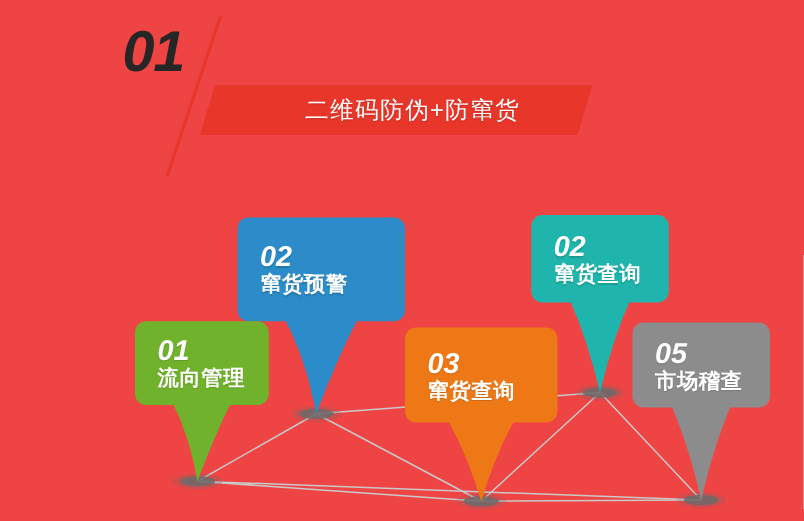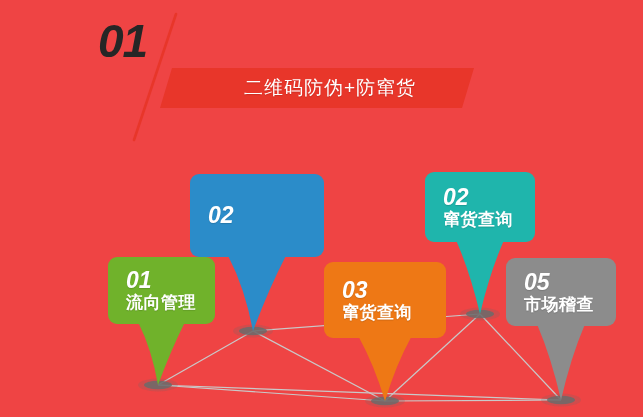--- a/index.html
+++ b/index.html
@@ -163,20 +163,21 @@
         <g>
           <ellipse cx="385" cy="401" rx="20" ry="6.5" fill="#6b6b6b" opacity="0.22"></ellipse>
           <ellipse cx="385" cy="401" rx="14" ry="4.2" fill="#6b6b6b" opacity="0.85"></ellipse>
           <path d="M 358.77 337 Q 373.9834 364.46 385 401 Q 396.0166 364.46 411.23 337 Z" fill="#EE7815"></path>
           <rect x="324" y="262" width="122" height="76" rx="9" ry="9" fill="#EE7815"></rect>
         </g>
       </svg>
     <div id="pin-text-layer">
         <div class="pin-label-box" style="left: 190px; top: 174px; width: 134px; height: 83px;">
           <div class="pin-num">02</div>
+          <div class="pin-text">窜货预警</div>
         </div>
         <div class="pin-label-box" style="left: 425px; top: 172px; width: 110px; height: 70px;">
           <div class="pin-num">02</div>
           <div class="pin-text">窜货查询</div>
         </div>
         <div class="pin-label-box" style="left: 108px; top: 257px; width: 107px; height: 67px;">
           <div class="pin-num">01</div>
           <div class="pin-text">流向管理</div>
         </div>
         <div class="pin-label-box" style="left: 506px; top: 258px; width: 110px; height: 68px;">

